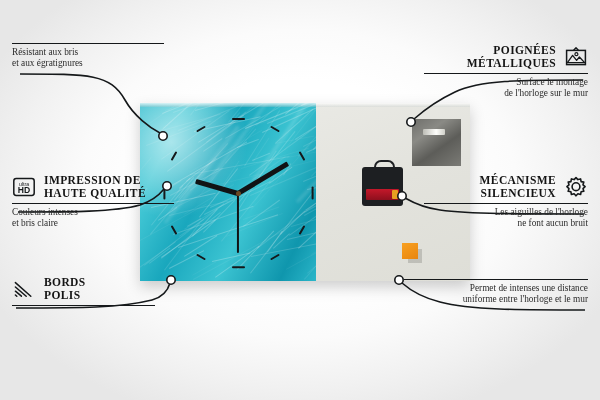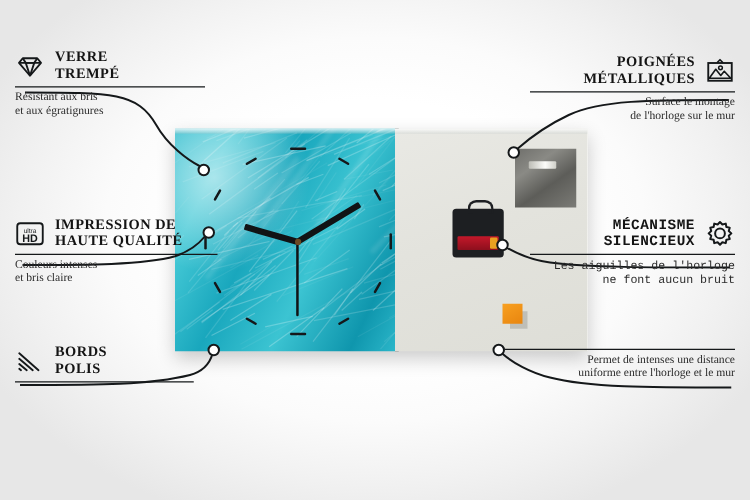--- a/index.html
+++ b/index.html
@@ -294,33 +294,20 @@
       <circle cx="163" cy="136" r="4.2"></circle>
       <circle cx="167" cy="186" r="4.2"></circle>
       <circle cx="171" cy="280" r="4.2"></circle>
       <circle cx="411" cy="122" r="4.2"></circle>
       <circle cx="402" cy="196" r="4.2"></circle>
       <circle cx="399" cy="280" r="4.2"></circle>
     </g>
   </svg>
 
   <div class="feat left" style="left:12px;top:40px;width:160px;">
-    <div class="head">
-      <svg class="icon" viewBox="0 0 24 24">
-        <g fill="none" stroke="#15181a" stroke-width="1.5" stroke-linejoin="round">
-          <path d="M3.2,9.3 L6.2,5.6 L17.8,5.6 L20.8,9.3 L12,19.6 Z"></path>
-          <path d="M3.2,9.3 H20.8"></path>
-            <path d="M6.2,5.6 L8.6,9.3 L12,19.6"></path>
-          <path d="M17.8,5.6 L15.4,9.3 L12,19.6"></path>
-            <path d="M8.6,9.3 H15.4"></path>
-        </g>
-      </svg>
-      <div class="title">VERRE
-TREMPÉ</div>
-    </div>
     <div class="rule" style="width:152px;"></div>
     <div class="sub">Résistant aux bris
 et aux égratignures</div>
   </div>
 
   <div class="feat left" style="left:12px;top:174px;width:168px;">
     <div class="head">
       <svg class="icon" viewBox="0 0 24 24">
         <rect x="1.8" y="3.6" width="20.4" height="16.8" rx="2.4" fill="none" stroke="#15181a" stroke-width="1.5"></rect>
         <text x="12" y="11" text-anchor="middle" font-family="Liberation Sans, sans-serif" font-size="5.2" fill="#15181a">ultra</text>
@@ -359,21 +346,21 @@
         <rect x="2.6" y="5.4" width="18.8" height="14.2" fill="none" stroke="#15181a" stroke-width="1.5"></rect>
         <path d="M3.4,17.6 L8.6,10.4 L12.6,15.4 L15.4,12.0 L20.6,17.6 Z" fill="none" stroke="#15181a" stroke-width="1.3" stroke-linejoin="round"></path>
         <circle cx="12.4" cy="9.2" r="1.5" fill="none" stroke="#15181a" stroke-width="1.2"></circle>
       </svg>
     </div>
     <div class="rule" style="width:164px;"></div>
     <div class="sub">Surface le montage
 de l'horloge sur le mur</div>
   </div>
 
-  <div class="feat right" style="left:424px;top:174px;width:164px;font-family:Liberation Mono, monospace;">
+  <div class="feat right" style="left:424px;top:174px;width:164px;">
     <div class="head">
       <div class="title">MÉCANISME
 SILENCIEUX</div>
       <svg class="icon" viewBox="0 0 24 24">
         <g fill="none" stroke="#15181a" stroke-width="1.6" stroke-linejoin="round">
           <path d="M12,2.6 L13.9,4.6 L16.6,3.9 L17.1,6.6 L19.8,7.1 L19.0,9.8 L21.1,11.7 L19.0,13.6 L19.8,16.3 L17.1,16.8 L16.6,19.5 L13.9,18.8 L12,20.8 L10.1,18.8 L7.4,19.5 L6.9,16.8 L4.2,16.3 L5.0,13.6 L2.9,11.7 L5.0,9.8 L4.2,7.1 L6.9,6.6 L7.4,3.9 L10.1,4.6 Z"></path>
           <circle cx="12" cy="11.7" r="3.9"></circle>
         </g>
       </svg>
     </div>

